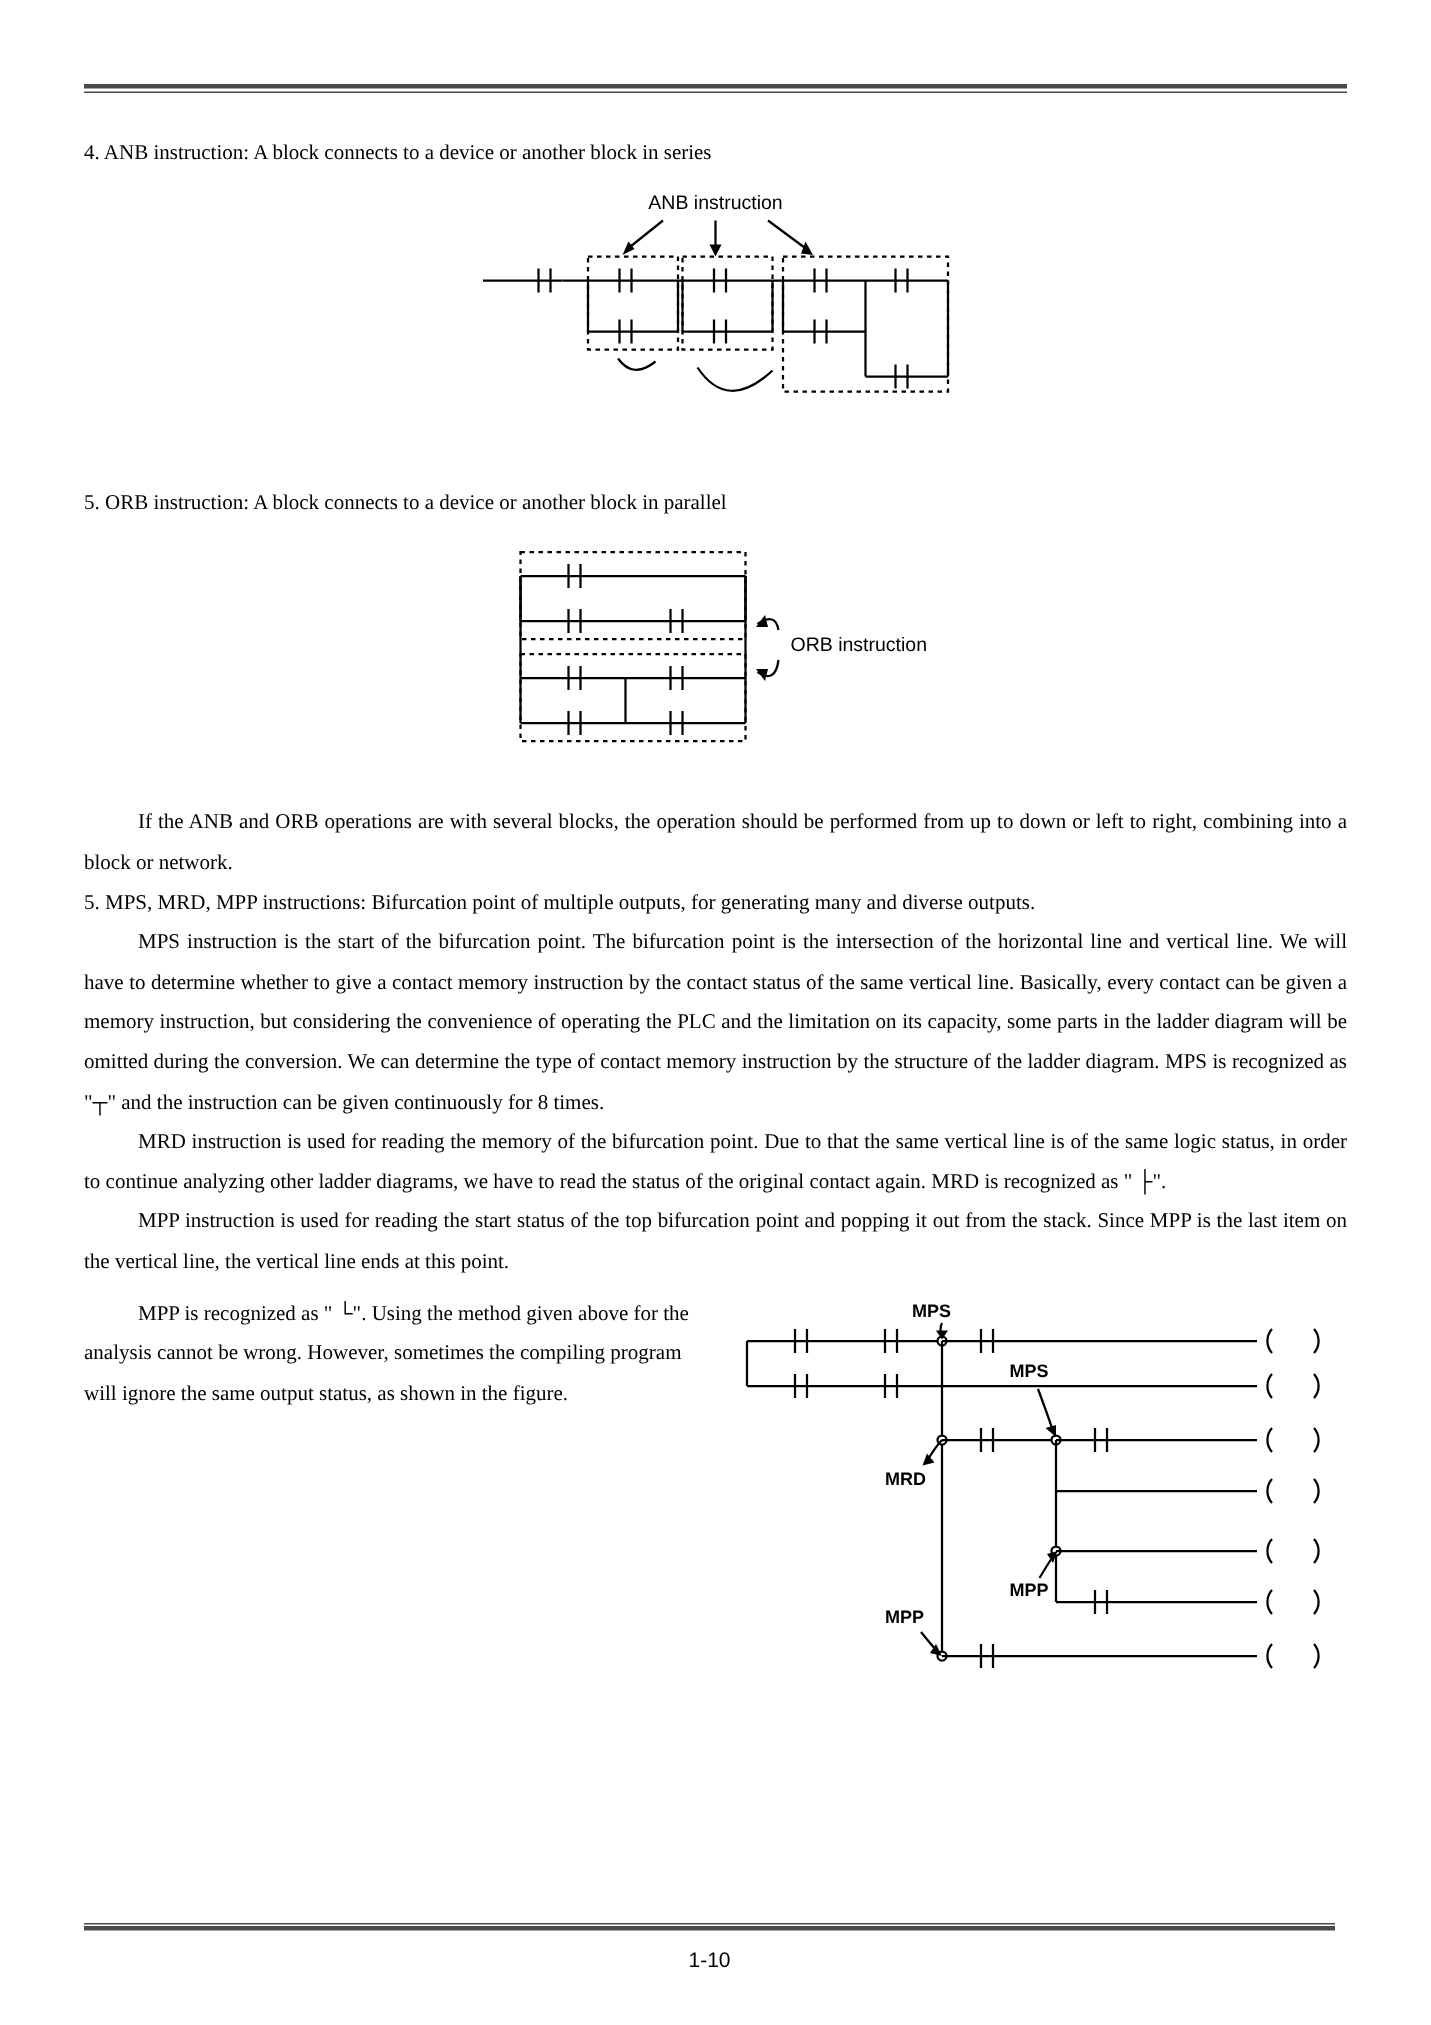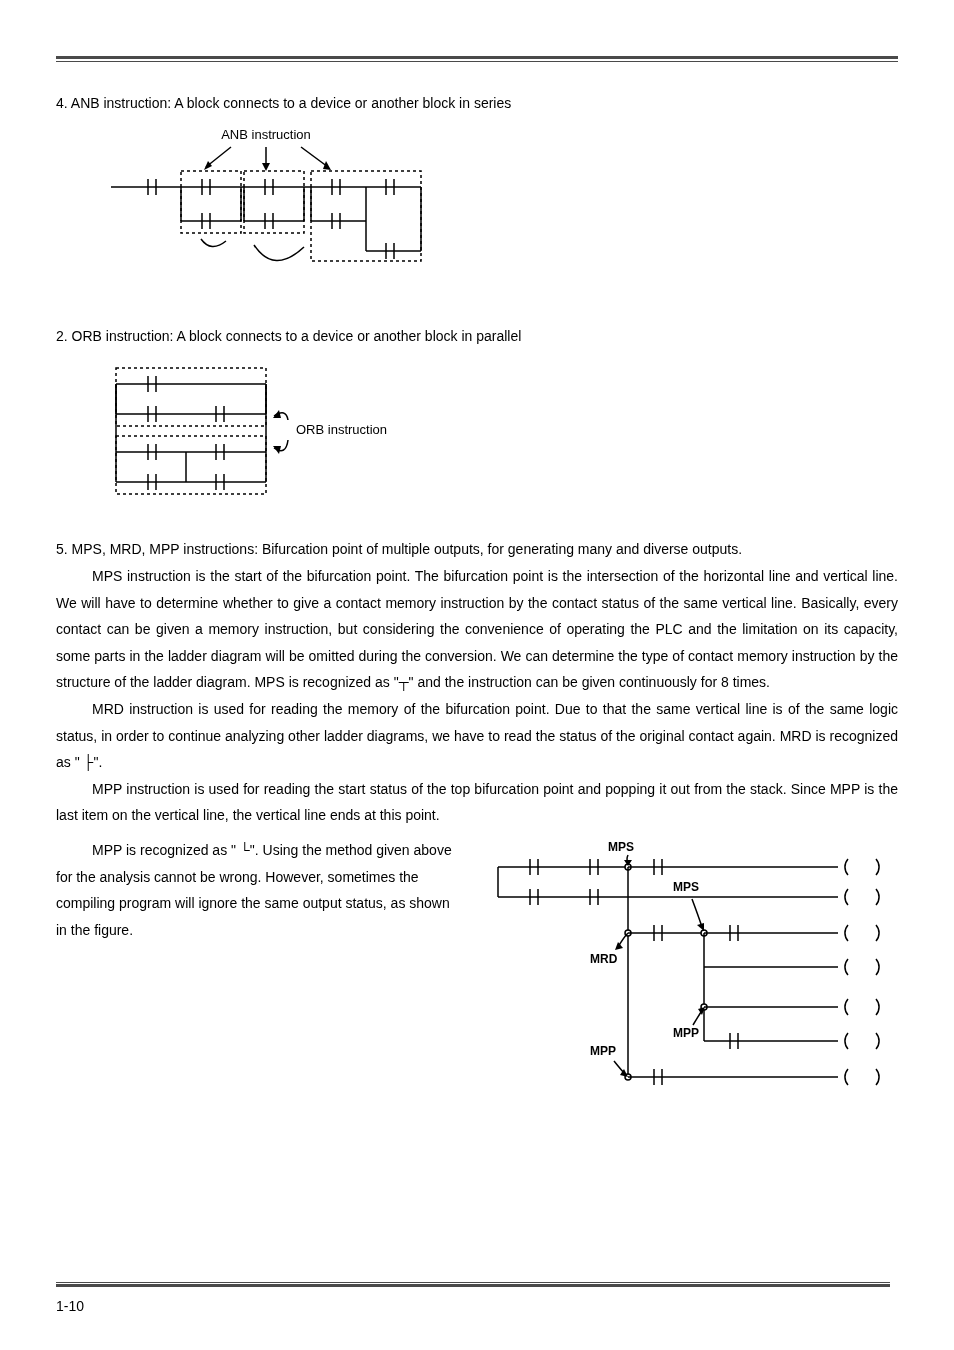--- a/index.html
+++ b/index.html
@@ -1,23 +1,23 @@
 <!DOCTYPE html>
 <html><head>
 <meta charset="utf-8">
 <style>
   * { box-sizing: border-box; margin: 0; padding: 0; }
   html, body { width: 954px; height: 1350px; background: #fff; }
   body { font-family: Arial, "Helvetica Neue", Helvetica, sans-serif; font-size: 14px; color: #000; line-height: 1.9; }
   .page { padding: 56px 56px 40px 56px; position: relative; height: 100%; }
   .top-rule { border-top: 3px solid #4a4a4a; border-bottom: 1px solid #4a4a4a; height: 6px; margin-bottom: 28px; }
-  .para { margin: 0; text-align: justify; }
-  .figwrap { text-align: left; margin: 8px 0 20px 0; }
+  .para { margin: 0; text-align: justify; font-family: Liberation Serif, serif; }
+  .figwrap { text-align: center; margin: 8px 0 20px 0; }
   svg { display: inline-block; }
-  .footer { position: absolute; bottom: 30px; left: 56px; right: 64px; }
+  .footer { position: absolute; bottom: 30px; left: 56px; right: 64px; text-align: center; }
   .foot-rule { border-top: 1px solid #4a4a4a; border-bottom: 3px solid #4a4a4a; height: 5px; margin-bottom: 6px; }
   .foot-num { font-size: 14px; }
   .indent { text-indent: 36px; }
   .twocol { display: flex; gap: 16px; margin-top: 8px; align-items: flex-start; }
   .twocol .left { flex: 1 1 44%; }
   .twocol .right { flex: 0 0 420px; font-weight: bold; }
 </style>
 </head>
 <body>
 
@@ -87,21 +87,21 @@
         <line x1="330" y1="118" x2="330" y2="134"></line>
           <line x1="338" y1="118" x2="338" y2="134"></line>
         <line x1="365" y1="62" x2="365" y2="126"></line>
 
         <path d="M 145 114 Q 155 128 170 116"></path>
         <path d="M 198 120 Q 218 150 248 122"></path>
       </g>
     </svg>
   </div>
 
-  <p class="para">2. ORB instruction: A block connects to a device or another block in parallel</p>
+  <p class="para">5. ORB instruction: A block connects to a device or another block in parallel</p>
   <div class="figwrap">
     <svg width="380" height="150" viewBox="0 0 380 150">
       <g stroke="#000" stroke-width="1.5" fill="none">
 
         <rect x="60" y="10" width="150" height="58" stroke-dasharray="3,3"></rect>
         <rect x="60" y="78" width="150" height="58" stroke-dasharray="3,3"></rect>
 
         <text x="240" y="76" font-size="13" font-family="Arial" fill="#000" stroke="none">ORB instruction</text>
         <path d="M 218 58 Q 230 50 232 62"></path>
           <polygon points="217,60 223,52 225,60" fill="#000" stroke="none"></polygon>
@@ -131,20 +131,21 @@
         <line x1="60" y1="124" x2="210" y2="124"></line>
         <line x1="92" y1="116" x2="92" y2="132"></line>
           <line x1="100" y1="116" x2="100" y2="132"></line>
         <line x1="160" y1="116" x2="160" y2="132"></line>
           <line x1="168" y1="116" x2="168" y2="132"></line>
         <line x1="210" y1="94" x2="210" y2="124"></line>
       </g>
     </svg>
   </div>
 
+  <p class="para indent">If the ANB and ORB operations are with several blocks, the operation should be performed from up to down or left to right, combining into a block or network.</p>
 
   <p class="para">5. MPS, MRD, MPP instructions: Bifurcation point of multiple outputs, for generating many and diverse outputs.</p>
   <p class="para indent">MPS instruction is the start of the bifurcation point. The bifurcation point is the intersection of the horizontal line and vertical line. We will have to determine whether to give a contact memory instruction by the contact status of the same vertical line. Basically, every contact can be given a memory instruction, but considering the convenience of operating the PLC and the limitation on its capacity, some parts in the ladder diagram will be omitted during the conversion. We can determine the type of contact memory instruction by the structure of the ladder diagram. MPS is recognized as "┬" and the instruction can be given continuously for 8 times.</p>
   <p class="para indent">MRD instruction is used for reading the memory of the bifurcation point. Due to that the same vertical line is of the same logic status, in order to continue analyzing other ladder diagrams, we have to read the status of the original contact again. MRD is recognized as " ├".</p>
   <p class="para indent">MPP instruction is used for reading the start status of the top bifurcation point and popping it out from the stack. Since MPP is the last item on the vertical line, the vertical line ends at this point.</p>
 
   <div class="twocol">
     <div class="left">
       <p class="para indent" style="text-align:left;">MPP is recognized as " └". Using the method given above for the analysis cannot be wrong. However, sometimes the compiling program will ignore the same output status, as shown in the figure.</p>
     </div>

